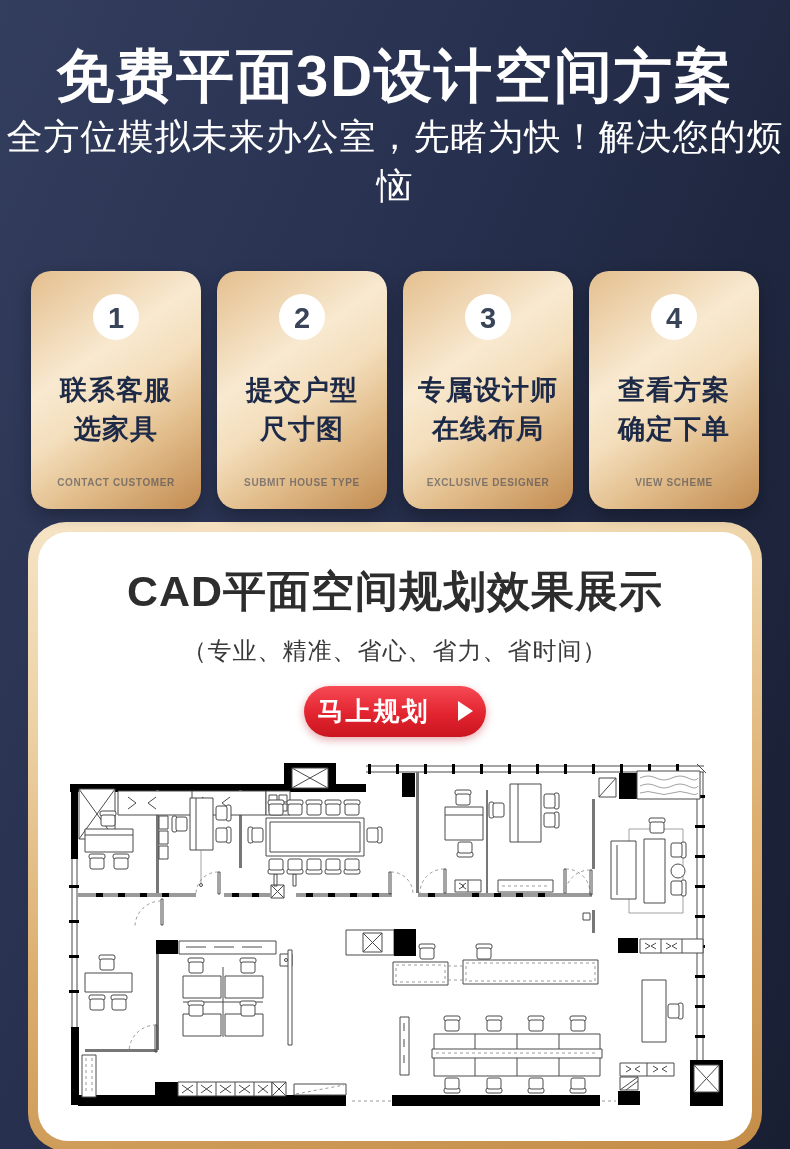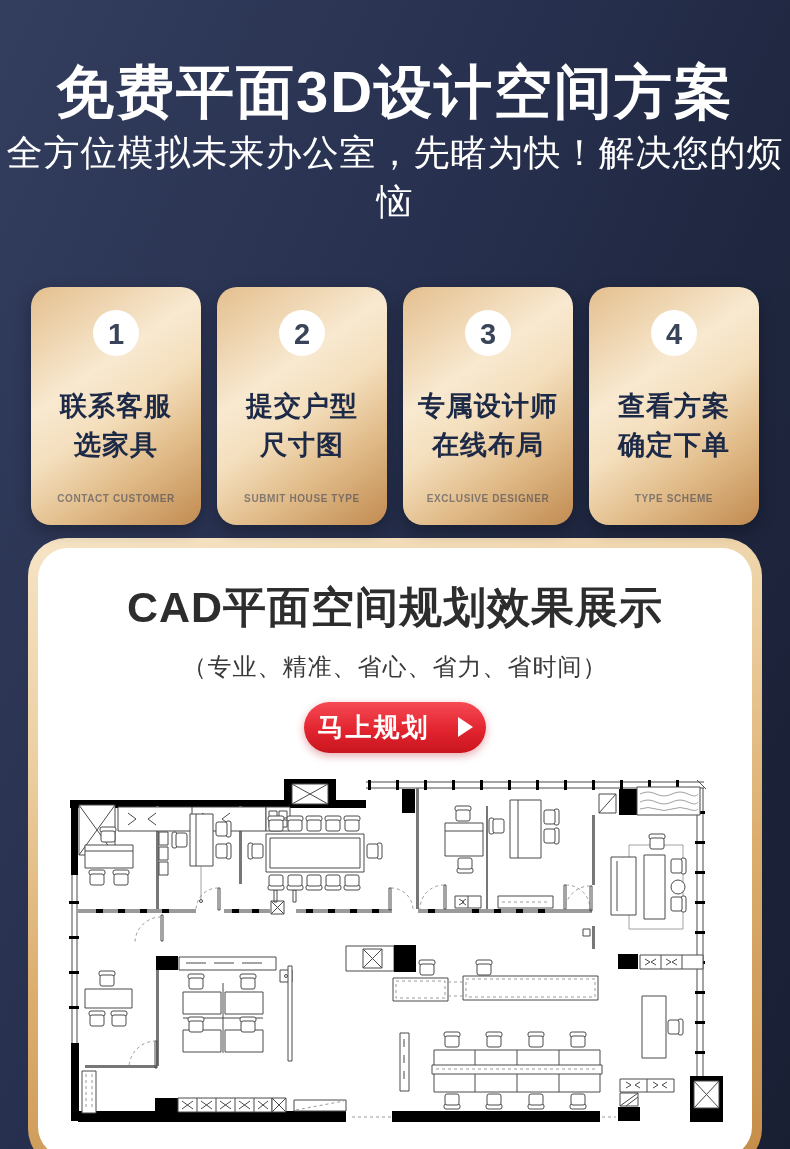--- a/index.html
+++ b/index.html
@@ -3,21 +3,21 @@
 <meta charset="utf-8">
 <style>
   html,body{margin:0;padding:0;background:#10141f;}
   .page{
     position:relative;width:790px;height:1149px;overflow:hidden;
     background:linear-gradient(115deg,#333d5d 0%,#283150 38%,#1f2740 65%,#191f33 100%);
     font-family:"Liberation Sans","DejaVu Sans",sans-serif;
     -webkit-font-smoothing:antialiased;
   }
   
-  .header{padding-top:56px;text-align:center;color:#ffffff;}
+  .header{padding-top:40px;text-align:center;color:#ffffff;}
   .title{margin:0;font-size:58px;font-weight:900;letter-spacing:2px;line-height:1.25;}
   .subtitle{margin:0 0 0;font-size:36px;font-weight:400;letter-spacing:1px;}
   
   .steps{display:flex;gap:16px;margin:60px 31px 0;}
   .step-card{
     position:relative;flex:1;height:238px;border-radius:20px;text-align:center;
     background:linear-gradient(145deg,#e4bf8e 0%,#f8e9d0 36%,#f4dfbd 52%,#e2bd8b 72%,#c18b51 100%);
     box-shadow:0 6px 16px rgba(0,0,0,.28);
   }
   .step-num{
@@ -88,21 +88,21 @@
         <span>在线布局</span>
       </div>
       <div class="step-en">EXCLUSIVE DESIGNER</div>
     </div>
     <div class="step-card">
       <div class="step-num">4</div>
       <div class="step-title">
         <span>查看方案</span><br>
         <span>确定下单</span>
       </div>
-      <div class="step-en">TYPE SCHEME</div>
+      <div class="step-en">VIEW SCHEME</div>
     </div>
   </div>
 
   <div class="gold-frame">
     <div class="white-card">
       <h2 class="cad-title">CAD平面空间规划效果展示</h2>
       <p class="cad-sub">（专业、精准、省心、省力、省时间）</p>
       <button class="plan-btn">
         <span>马上规划</span>
         <span class="play"></span>

